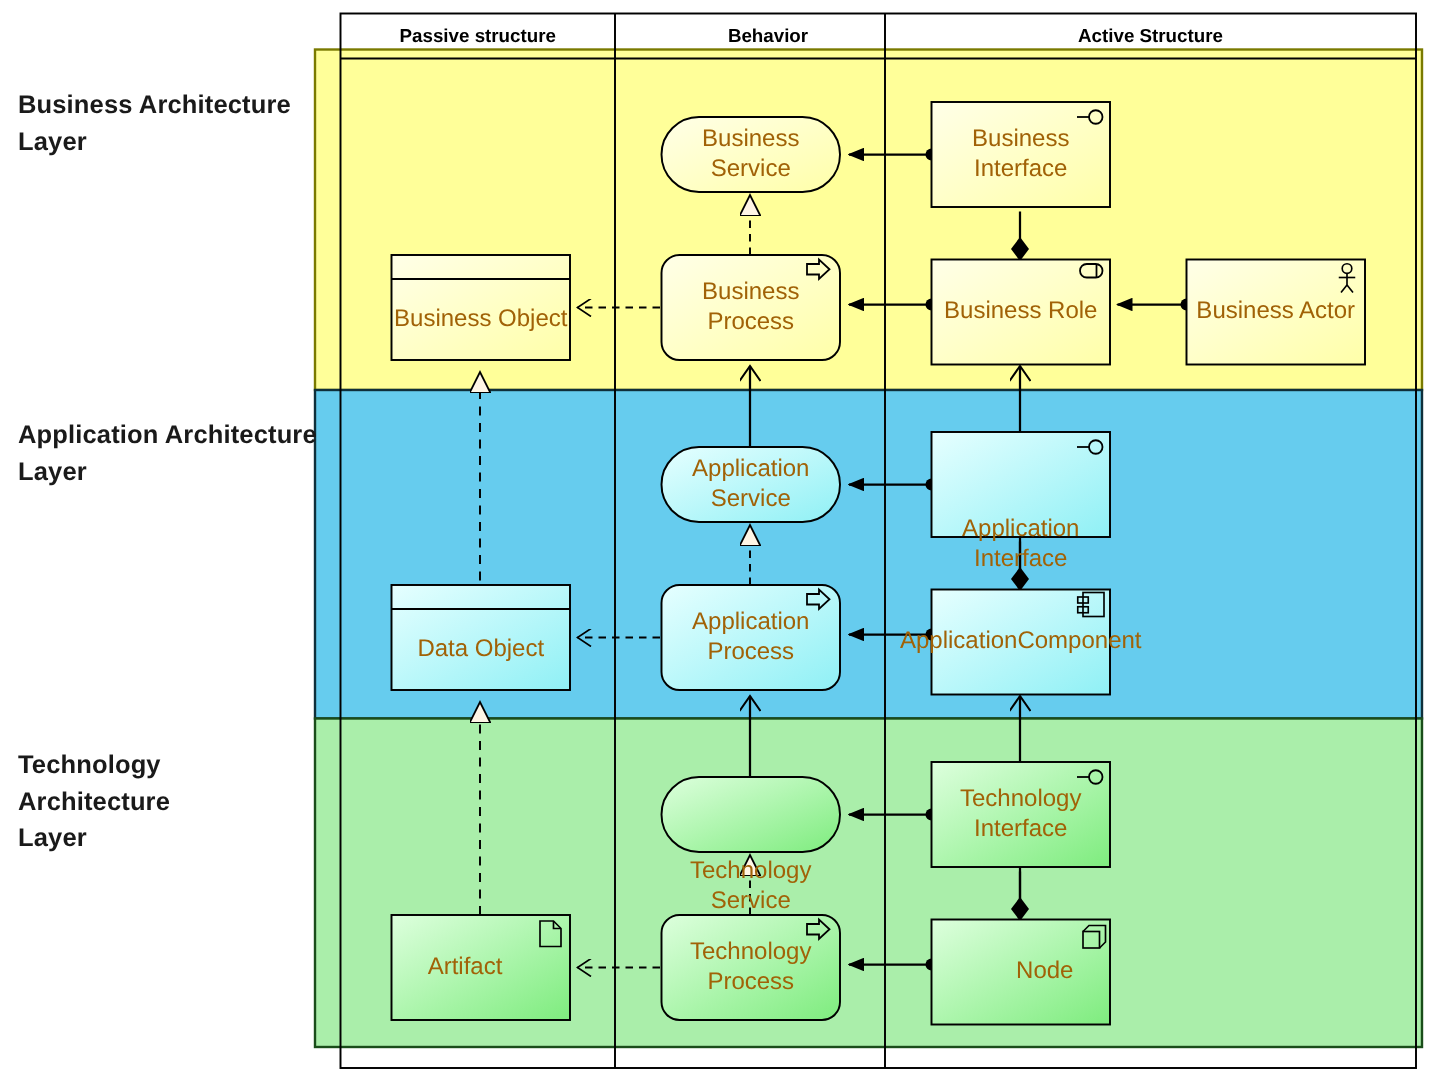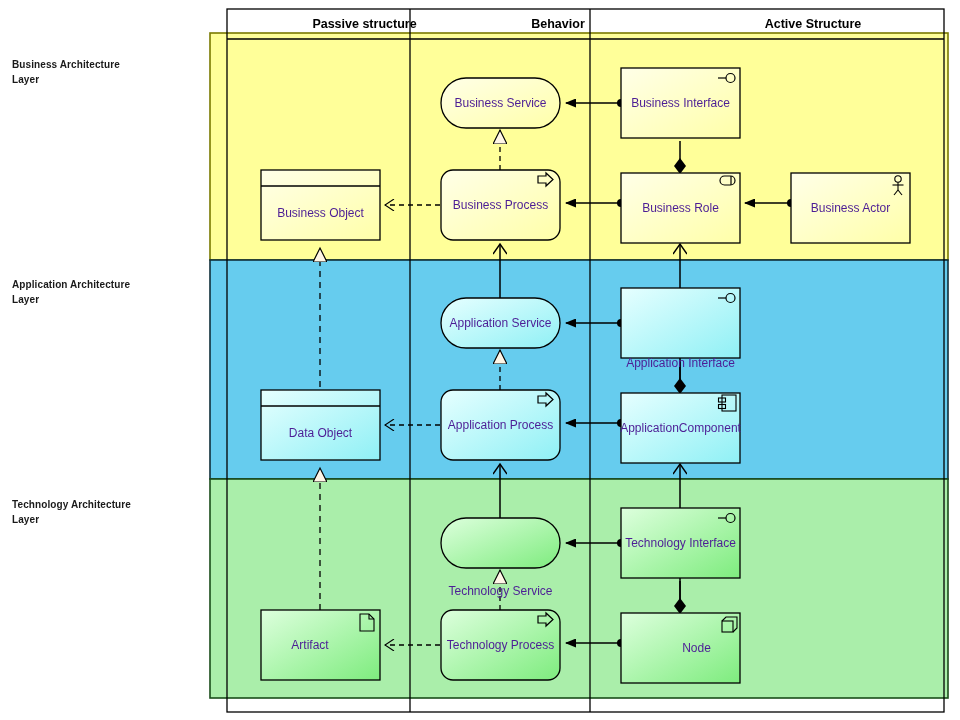--- a/index.html
+++ b/index.html
@@ -22,52 +22,51 @@
   svg.canvas {
     position: absolute;
     left: 0; top: 0;
     width: 960px;
     height: 720px;
   }
   
   .layer-label {
     position: absolute;
     font-weight: bold;
-    font-size: 10px;
+    font-size: 17px;
     color: #1a1a1a;
     line-height: 1.45;
     width: 200px;
     letter-spacing: 0.1px;
   }
   #label-business    { left: 12px; top: 58px; }
   #label-application { left: 12px; top: 278px; }
   #label-technology  { left: 12px; top: 498px; }
 
   
   .col-header {
     position: absolute;
     top: 10px;
     height: 28px;
     line-height: 28px;
     text-align: center;
     font-weight: bold;
     font-size: 12.5px;
     color: #000;
-    padding-left: 46px;
   }
   #col-passive  { left: 227px; width: 183px; }
   #col-behavior { left: 410px; width: 204px; }
   #col-active   { left: 590px; width: 354px; }
 
   
   .node-label {
     position: absolute;
     text-align: center;
-    font-size: 12px;
-    color: #4c1d95;
+    font-size: 16px;
+    color: #a16207;
     line-height: 1.22;
     pointer-events: none;
     display: flex;
     align-items: center;
     justify-content: center;
   }
 </style>
 </head>
 <body>
 

